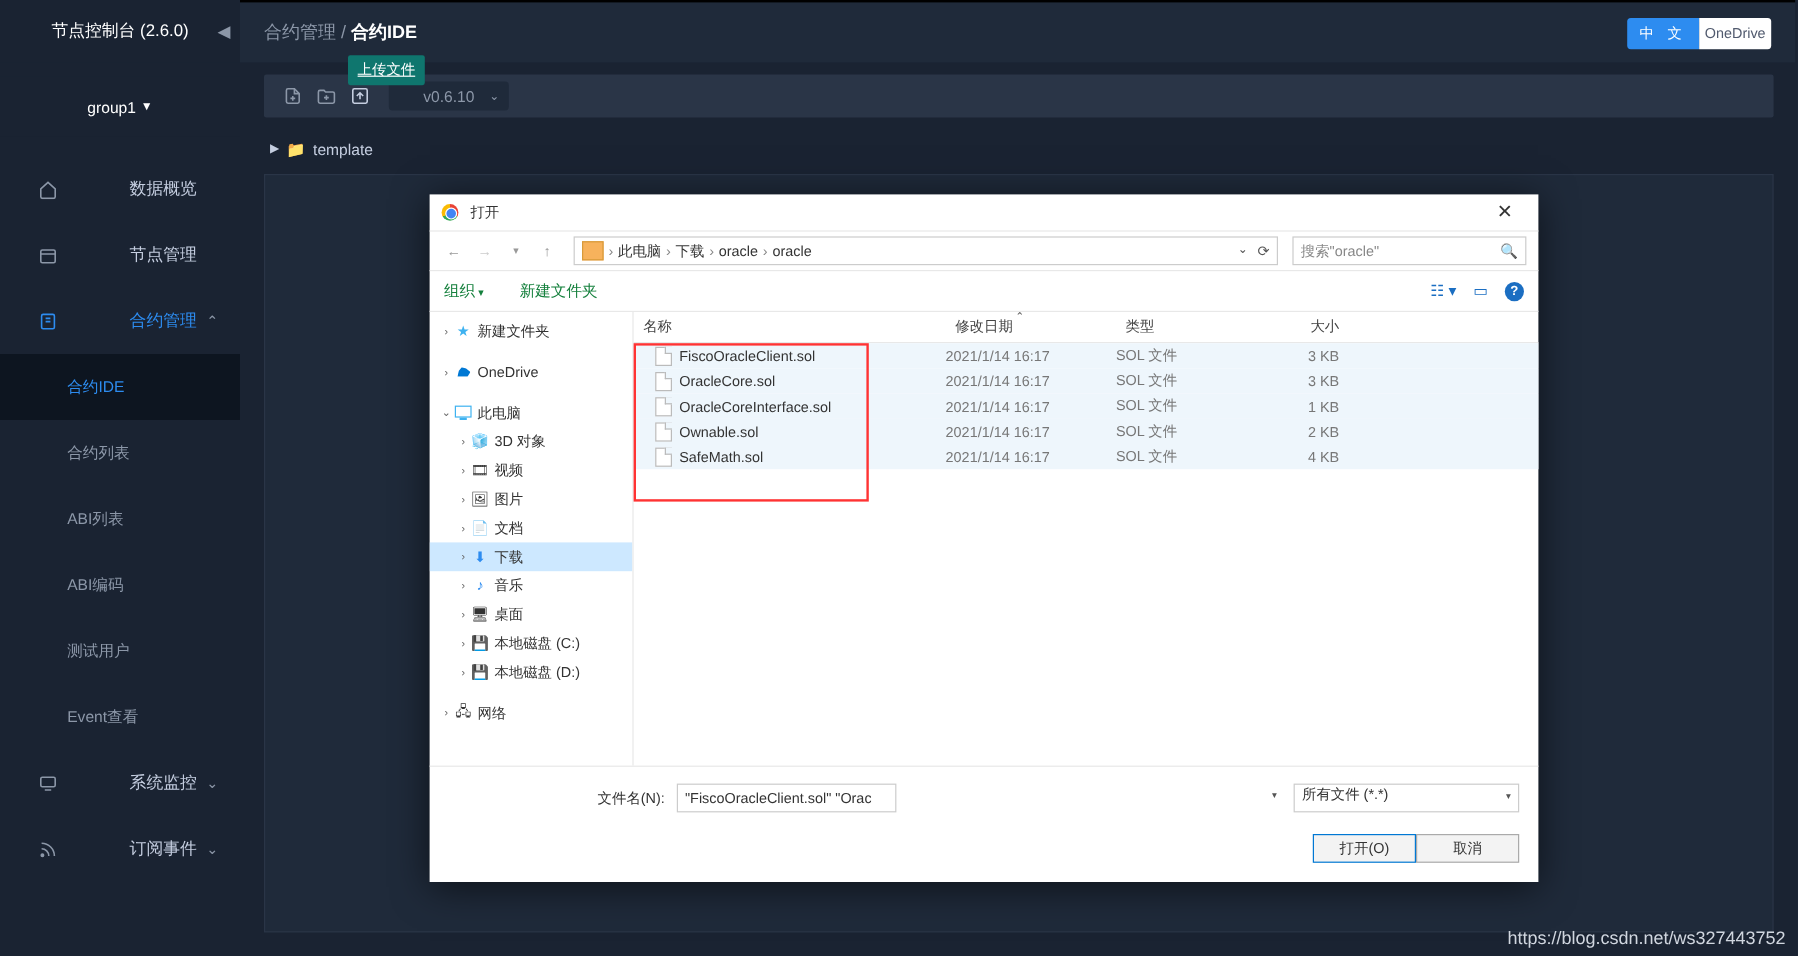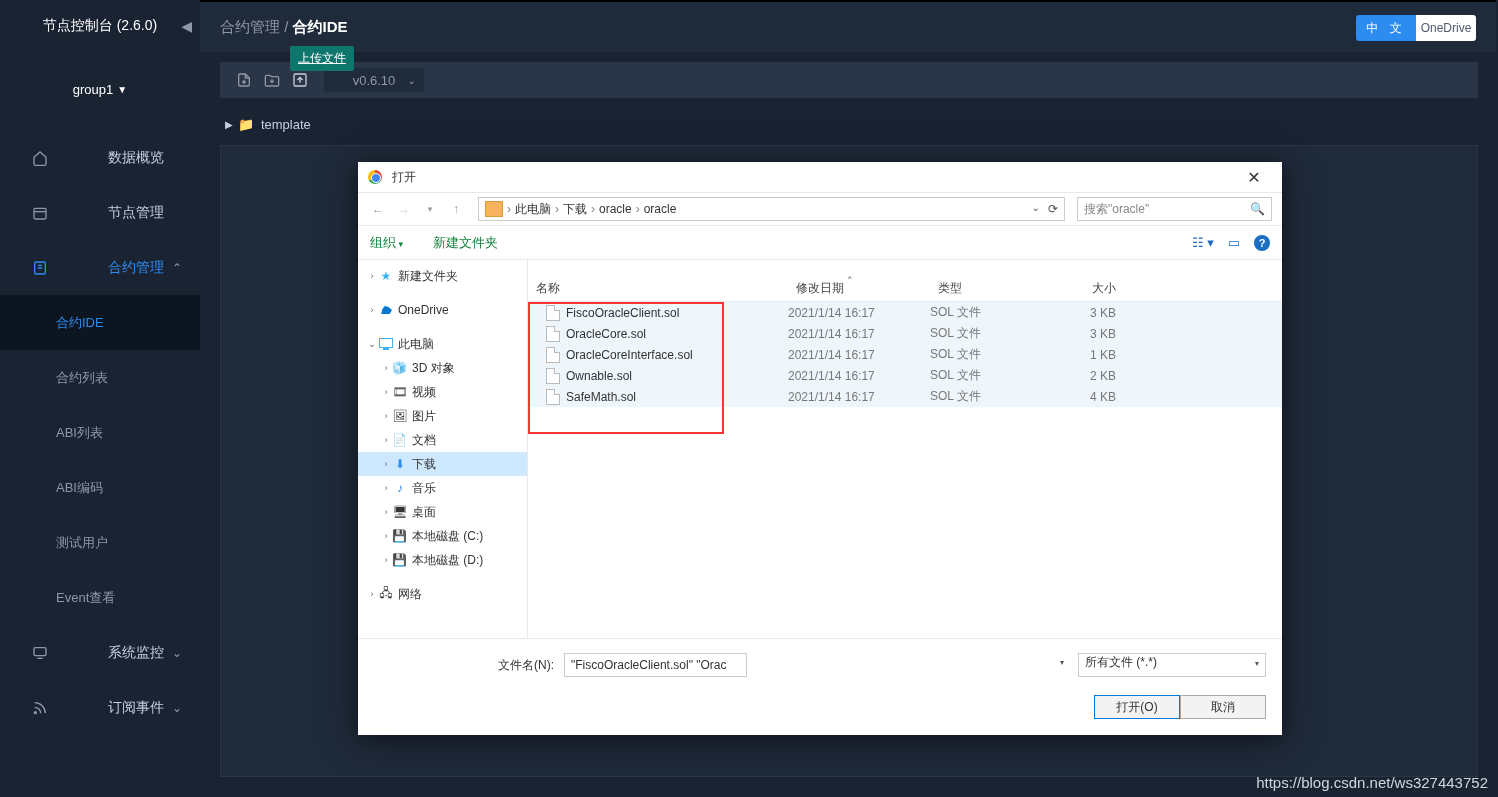--- a/index.html
+++ b/index.html
@@ -88,21 +88,21 @@
 .side-row .ic { width:16px; text-align:center; margin-right:4px; font-size:12px; }
 .side-row .star { color:#3eb2f0; }
 .side-row .disk { color:#7a7a7a; }
 .side-row .down { color:#2d8cf0; }
 .side-row .music { color:#2d8cf0; }
 .side-row .pc-ic { width:14px; height:10px; border:1px solid #3eb2f0; display:inline-block; position:relative; }
 .side-row .pc-ic:after{ content:""; position:absolute; left:3px; bottom:-3px; width:6px; height:2px; background:#3eb2f0; }
 .side-row .od { width:12px; height:10px; display:inline-block; background:#0078d4; clip-path:polygon(20% 50%,40% 20%,70% 30%,100% 60%,80% 100%,10% 100%); }
 
 
-.dlg-files { flex:1; position:relative;margin-top:16px; }
+.dlg-files { flex:1; position:relative; }
 .fl-head { height:26px; display:flex; align-items:center; border-bottom:1px solid #e8e8e8; color:#444; position:relative; }
 .fl-head .col { padding-left:8px; }
 .fl-head .sort { position:absolute; left:318px; top:-1px; font-size:9px; color:#666; }
 .col-name { width:260px; }
 .col-date { width:142px; }
 .col-type { width:118px; }
 .col-size { width:76px; text-align:right; padding-right:8px; }
 .fl-rows { }
 .fl-row { height:21px; display:flex; align-items:center; background:#eef6fc; cursor:pointer; }
 .fl-row .col-name { display:flex; align-items:center; padding-left:18px; }

